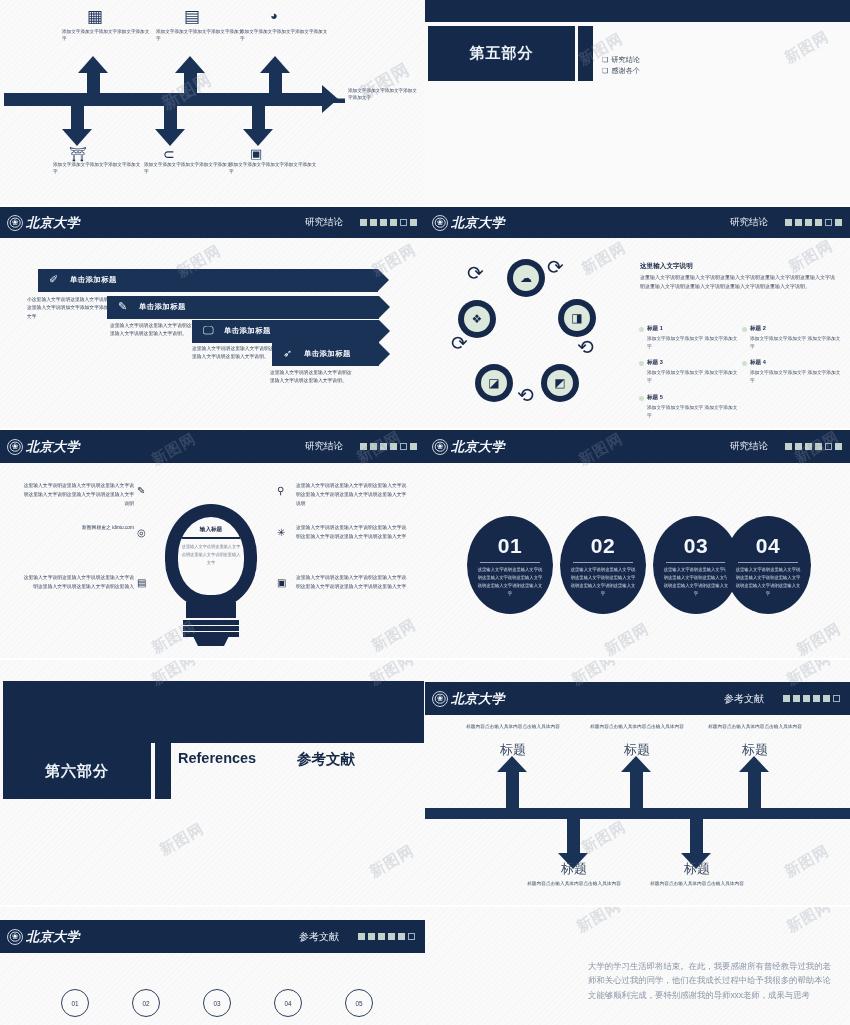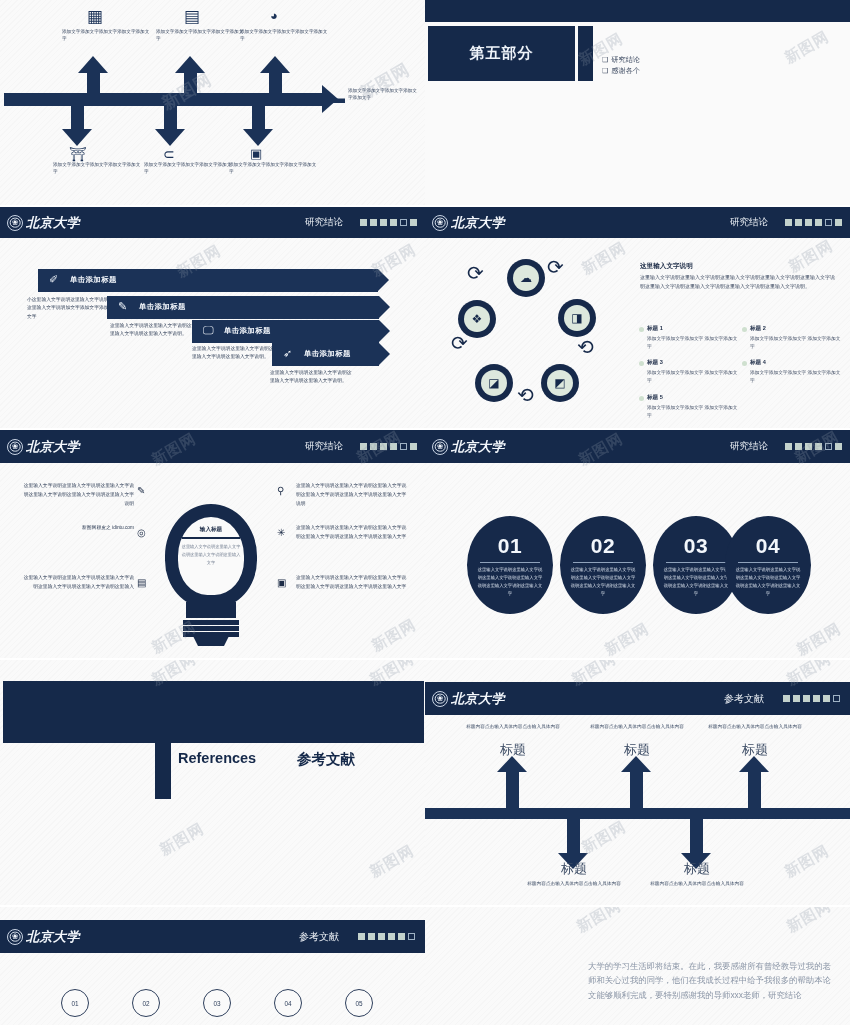--- a/index.html
+++ b/index.html
@@ -522,20 +522,23 @@
     </div>
 
     <div class="wm" style="left:152px;top:10px;font-size:15px;">新图网</div>
     <div class="wm" style="left:368px;top:8px;font-size:15px;">新图网</div>
     <div class="wm" style="left:178px;top:200px;font-size:15px;">新图网</div>
     <div class="wm" style="left:370px;top:200px;font-size:15px;">新图网</div>
   </div>
 
   <div class="slide" id="s7">
     <div class="topband"></div>
+    <div class="leftblk">
+      <span>第六部分</span>
+    </div>
     <div class="tick"></div>
     <div class="en">References</div>
     <div class="cn">参考文献</div>
     <div class="wm" style="left:150px;top:0px;font-size:15px;">新图网</div>
     <div class="wm" style="left:368px;top:0px;font-size:15px;">新图网</div>
     <div class="wm" style="left:158px;top:170px;font-size:15px;">新图网</div>
     <div class="wm" style="left:368px;top:192px;font-size:15px;">新图网</div>
   </div>
 
   <div class="slide" id="s8">
@@ -614,18 +617,18 @@
     </div>
 
     <div class="nc" style="left:61px;">01</div>
     <div class="nc" style="left:132px;">02</div>
     <div class="nc" style="left:203px;">03</div>
     <div class="nc" style="left:274px;">04</div>
     <div class="nc" style="left:345px;">05</div>
   </div>
 
   <div class="slide" id="s10">
-    <div class="rp">大学的学习生活即将结束。在此，我要感谢所有曾经教导过我的老师和关心过我的同学，他们在我成长过程中给予我很多的帮助本论文能够顺利完成，要特别感谢我的导师xxx老师，研究结论</div>
+    <div class="rp">大学的学习生活即将结束。在此，我要感谢所有曾经教导过我的老师和关心过我的同学，他们在我成长过程中给予我很多的帮助本论文能够顺利完成，要特别感谢我的导师xxx老师，成果与思考</div>
     <div class="wm" style="left:150px;top:0px;font-size:15px;">新图网</div>
     <div class="wm" style="left:360px;top:0px;font-size:15px;">新图网</div>
   </div>
 
 </div>
 
 </body></html>

